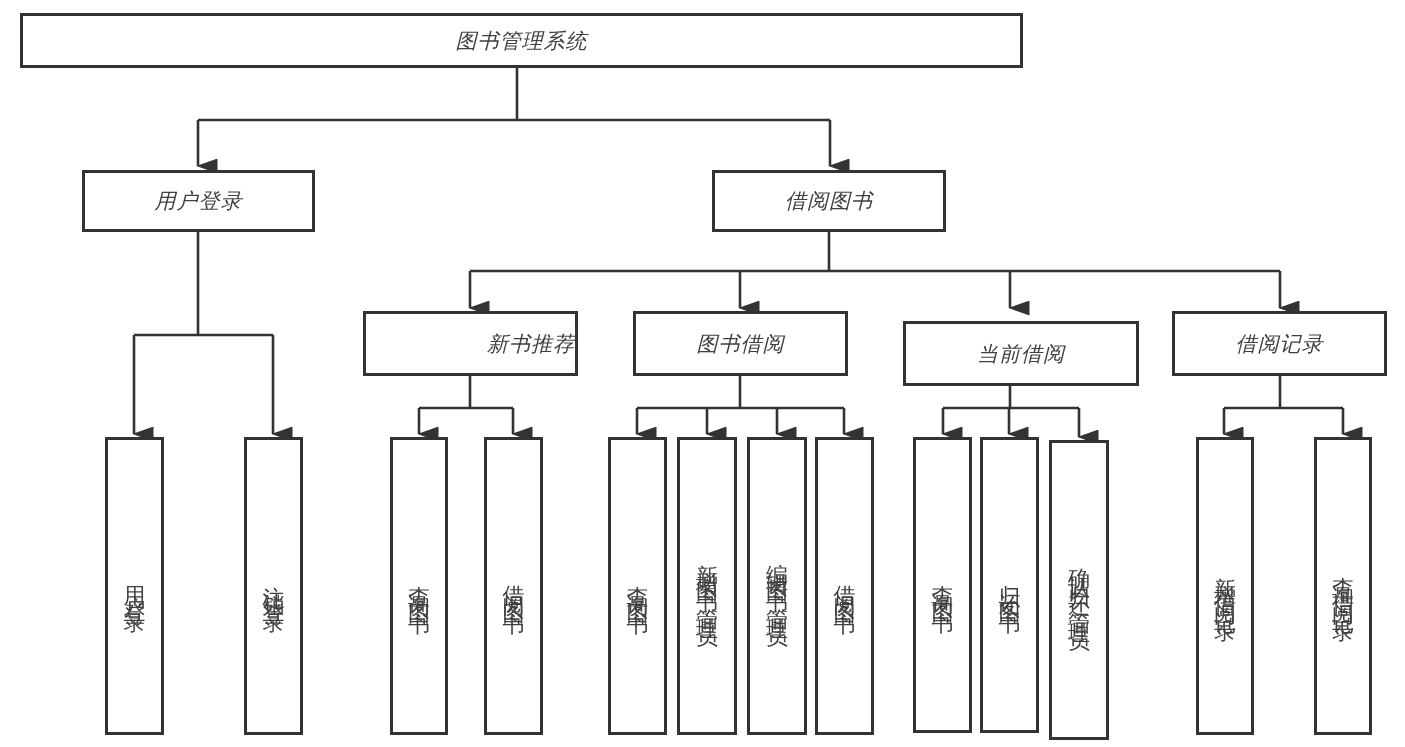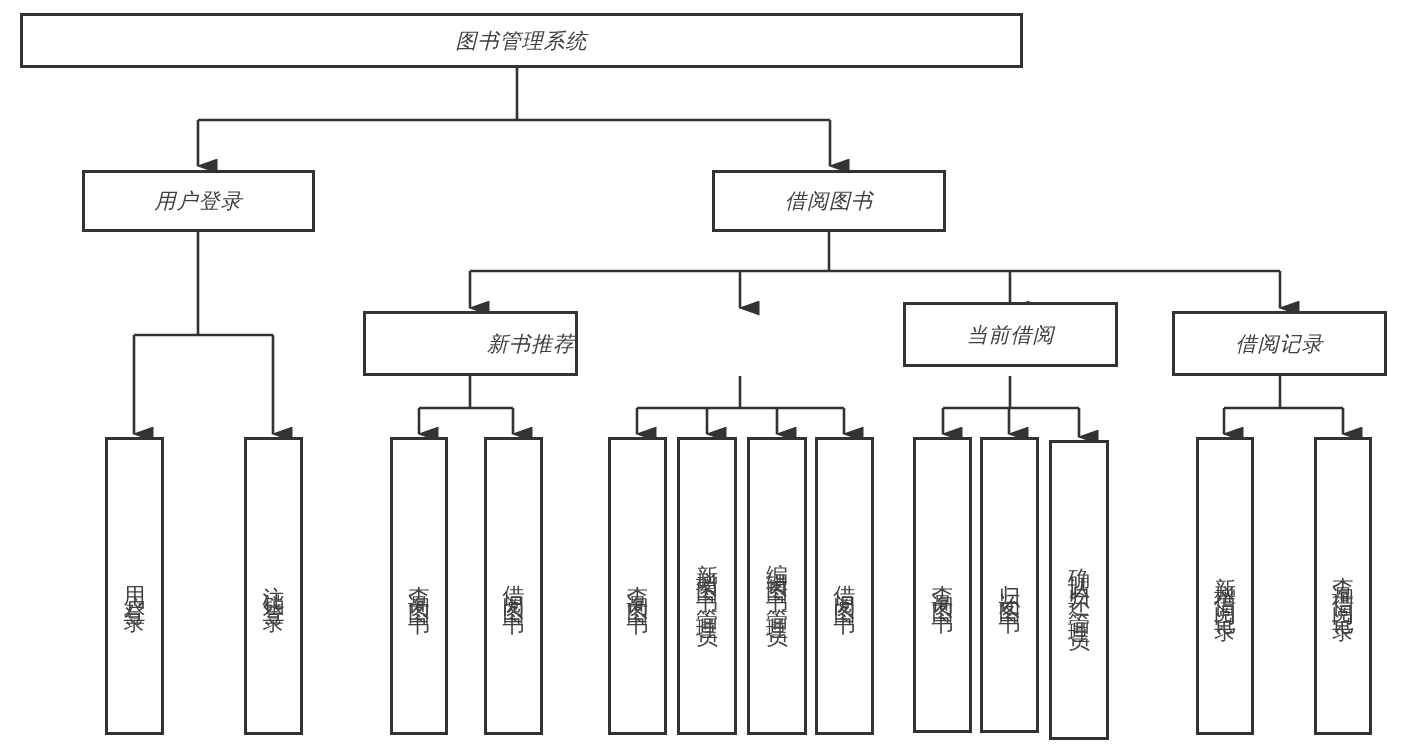--- a/index.html
+++ b/index.html
@@ -121,21 +121,24 @@
   <div class="node hbox" style="left:82px;top:170px;width:233px;height:62px;">
     <span>用户登录</span>
   </div>
   <div class="node hbox" style="left:712px;top:170px;width:234px;height:62px;">
     <span>借阅图书</span>
   </div>
 
   <div class="node hbox" style="left:363px;top:311px;width:215px;height:65px;justify-content:flex-end;">
     <span>新书推荐</span>
   </div>
-  <div class="node hbox" style="left:903px;top:302px;width:215px;height:65px;">
+  <div class="node hbox" style="left:633px;top:311px;width:215px;height:65px;">
+    <span>图书借阅</span>
+  </div>
+  <div class="node hbox" style="left:903px;top:321px;width:236px;height:65px;">
     <span>当前借阅</span>
   </div>
   <div class="node hbox" style="left:1172px;top:311px;width:215px;height:65px;">
     <span>借阅记录</span>
   </div>
 
   <div class="node vbox" style="left:105px;top:437px;width:59px;height:298px;">
     <span>用户登录</span>
   </div>
   <div class="node vbox" style="left:244px;top:437px;width:59px;height:298px;">

